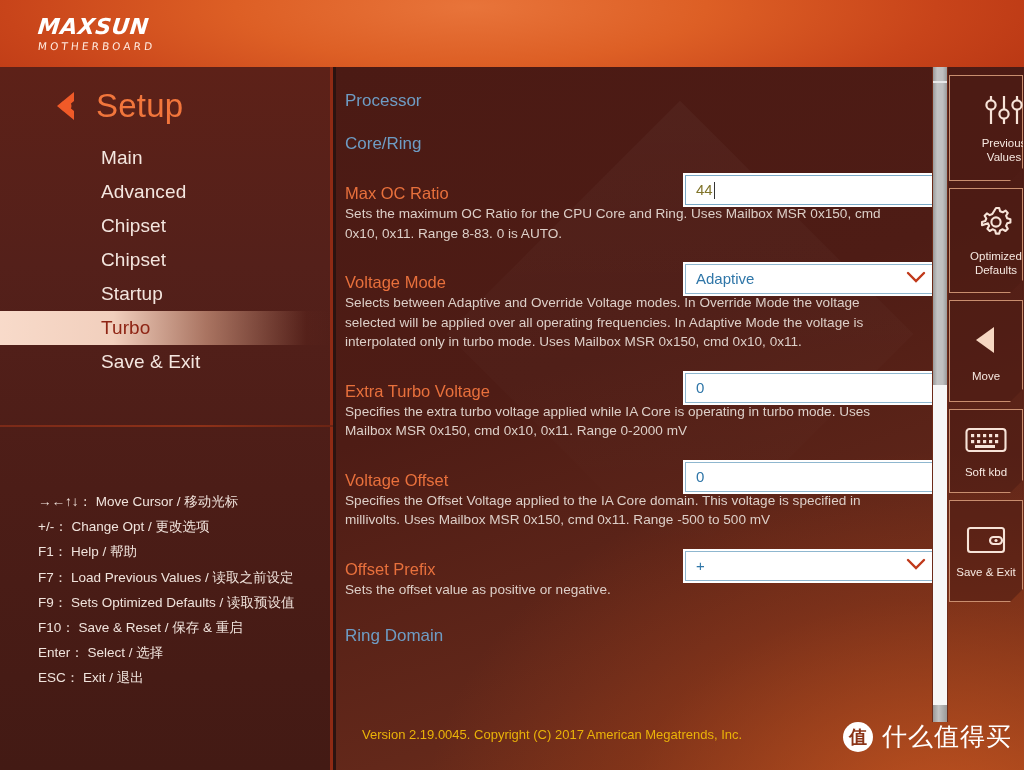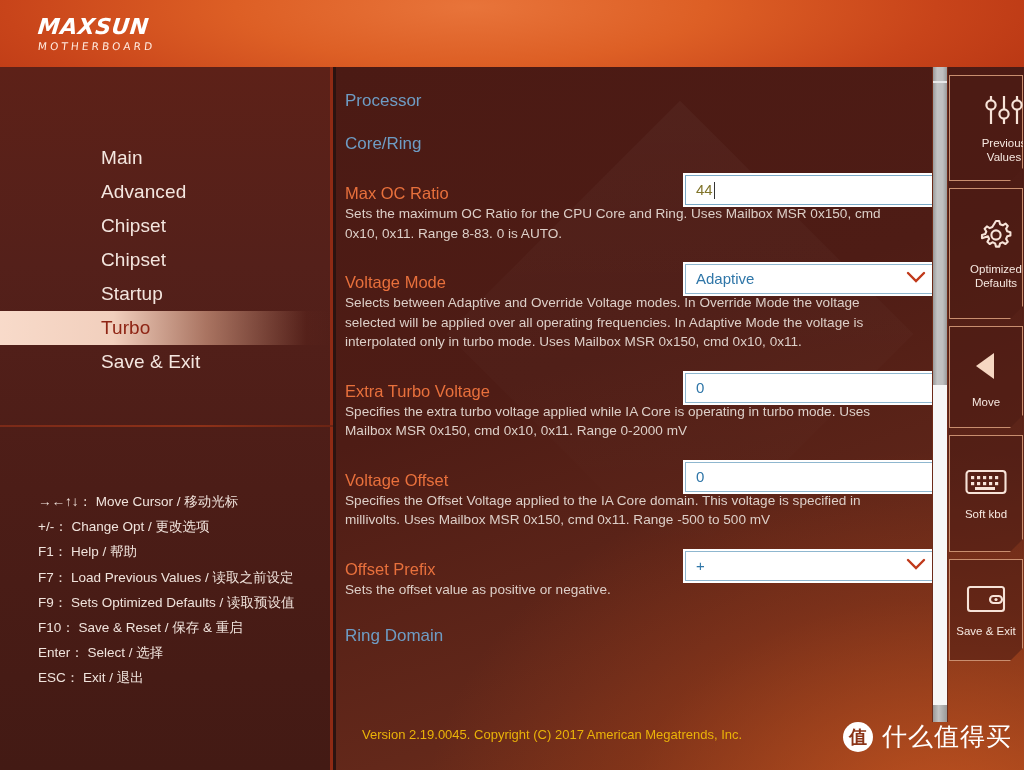--- a/index.html
+++ b/index.html
@@ -288,20 +288,29 @@
 
   <div class="header">
     <div class="logo-wrap">
       <div class="logo-main">MAXSUN</div>
       <div class="logo-sub">MOTHERBOARD</div>
     </div>
   </div>
 
   <div class="sidebar">
 
+    <div class="setup-row">
+      <div class="back-chevron">
+        <svg width="38" height="38" viewBox="0 0 38 38">
+          <path d="M30 5 L13 19 L30 33 L30 24 L24 19 L30 14 Z" fill="#f05a28"></path>
+          <circle cx="22" cy="19" r="5.5" fill="#f05a28"></circle>
+        </svg>
+      </div>
+      <div class="setup-title">Setup</div>
+    </div>
 
     <div class="menu">
       <div class="menu-item">
         <span>Main</span>
       </div>
       <div class="menu-item">
         <span>Advanced</span>
       </div>
       <div class="menu-item">
         <span>Chipset</span>
@@ -412,41 +421,41 @@
             <circle cx="8" cy="12" r="4.6" fill="#4c1c14"></circle>
             <circle cx="21" cy="21" r="4.6" fill="#4c1c14"></circle>
             <circle cx="34" cy="12" r="4.6" fill="#4c1c14"></circle>
           </g>
         </svg>
       </span>
       <span class="rp-label">Previous</span>
       <span class="rp-label">Values</span>
     </div>
 
-    <div class="rp-btn" style="height:131px;padding-left:20px;">
+    <div class="rp-btn" style="height:105px;padding-left:20px;">
       <span class="rp-icon">
         <svg width="36" height="36" viewBox="0 0 36 36">
           <path d="M18 4 l3.2 0 .9 3.2 2.6 1.1 2.8-1.7 2.3 2.3-1.7 2.8 1.1 2.6 3.2.9 0 3.2-3.2.9-1.1 2.6 1.7 2.8-2.3 2.3-2.8-1.7-2.6 1.1-.9 3.2-3.2 0-.9-3.2-2.6-1.1-2.8 1.7-2.3-2.3 1.7-2.8-1.1-2.6L4 21.2 4 18l3.2-.9 1.1-2.6-1.7-2.8 2.3-2.3 2.8 1.7 2.6-1.1z" fill="none" stroke="#f7e3d8" stroke-width="2.1" stroke-linejoin="round"></path>
           <circle cx="18" cy="18" r="4.6" fill="none" stroke="#f7e3d8" stroke-width="2.1"></circle>
         </svg>
       </span>
       <span class="rp-label">Optimized</span>
       <span class="rp-label">Defaults</span>
     </div>
 
     <div class="rp-btn" style="height:102px;">
       <span class="rp-icon">
         <svg width="40" height="40" viewBox="0 0 40 40">
           <path d="M28 7 L10 20 L28 33 Z" fill="#f6d7c2"></path>
         </svg>
       </span>
       <span class="rp-label">Move</span>
     </div>
 
-    <div class="rp-btn" style="height:117px;">
+    <div class="rp-btn" style="height:84px;">
       <span class="rp-icon">
         <svg width="44" height="32" viewBox="0 0 44 32">
           <rect x="2.5" y="5" width="39" height="22" rx="3" fill="none" stroke="#f7e3d8" stroke-width="2.1"></rect>
           <g fill="#f7e3d8">
             <rect x="7" y="10" width="3.2" height="3.2"></rect>
               <rect x="13" y="10" width="3.2" height="3.2"></rect>
             <rect x="19" y="10" width="3.2" height="3.2"></rect>
               <rect x="25" y="10" width="3.2" height="3.2"></rect>
             <rect x="31" y="10" width="3.2" height="3.2"></rect>
             <rect x="7" y="16" width="3.2" height="3.2"></rect>

